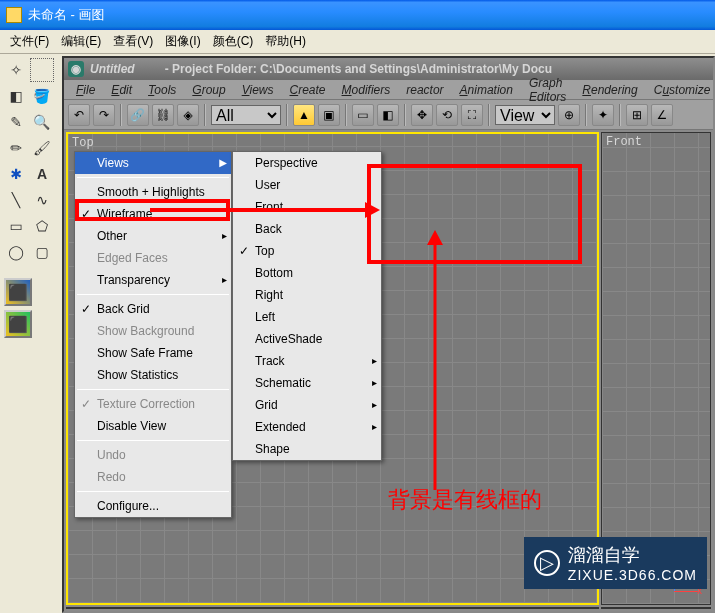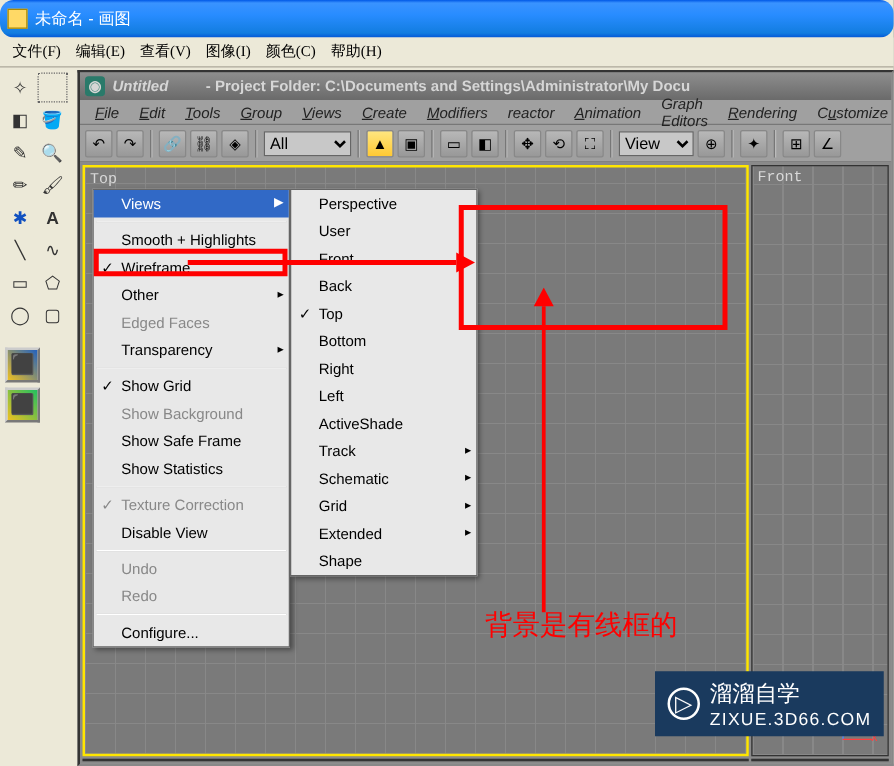--- a/index.html
+++ b/index.html
@@ -1,39 +1,39 @@
 <!DOCTYPE html>
 <html><head>
   <meta charset="utf-8">
   <style>
     * { margin: 0; padding: 0; box-sizing: border-box; font-family: 'Microsoft YaHei', SimSun, Arial, sans-serif; }
     body { width: 715px; height: 613px; overflow: hidden; background: #ece9d8; position: relative; }
     
-    .titlebar { background: linear-gradient(to bottom, #0058e6 0%, #3a93ff 8%, #288cff 40%, #127de0 88%, #0357d7 100%); height: 30px; display: flex; align-items: center; padding: 0 6px; color: white; font-size: 13px; border-radius: 11px; }
+    .titlebar { background: linear-gradient(to bottom, #0058e6 0%, #3a93ff 8%, #288cff 40%, #127de0 88%, #0357d7 100%); height: 30px; display: flex; align-items: center; padding: 0 6px; color: white; font-size: 13px; }
     .titlebar-icon { width: 16px; height: 16px; background: #ffd966; border: 1px solid #aa8800; margin-right: 6px; }
     
     .outer-menubar { background: #ece9d8; height: 24px; display: flex; align-items: center; padding: 0 4px; font-size: 12px; border-bottom: 1px solid #aca899; }
-    .outer-menubar span { padding: 2px 6px; font-family: Liberation Serif, serif; }
+    .outer-menubar span { padding: 2px 6px; }
     
     .left-toolbar { position: absolute; left: 2px; top: 56px; width: 56px; background: #ece9d8; display: flex; flex-wrap: wrap; gap: 2px; padding: 2px; }
     .tool-icon { width: 24px; height: 24px; border: 1px solid #ece9d8; display: flex; align-items: center; justify-content: center; font-size: 14px; color: #333; }
     .tool-icon-big { width: 28px; height: 28px; border: 2px outset #ccc; background: linear-gradient(to bottom, #fff, #ddd); display: flex; align-items: center; justify-content: center; }
     
     .inner-window { position: absolute; left: 62px; top: 56px; right: 0; bottom: 0; background: #a0a0a0; border: 2px inset #888; }
     .inner-titlebar { background: linear-gradient(to bottom, #8e8e8e, #6a6a6a); height: 22px; display: flex; align-items: center; padding: 0 4px; color: #d6d6d6; font-family: 'Courier New', monospace; font-size: 12px; font-weight: bold; }
     .inner-titlebar-icon { width: 16px; height: 16px; background: #2a7a6a; border-radius: 3px; margin-right: 6px; display:flex;align-items:center;justify-content:center; }
     
     .inner-menubar { background: #a0a0a0; height: 20px; display: flex; align-items: center; padding: 0 4px; font-size: 12px; color: #222; border-bottom: 1px solid #777; font-family: 'Courier New', monospace; font-style: italic; }
     .inner-menubar span { padding: 0 8px; }
     .inner-menubar span u { text-decoration: underline; }
     
     .inner-toolbar { background: #a0a0a0; height: 30px; display: flex; align-items: center; padding: 0 4px; gap: 3px; border-bottom: 1px solid #777; }
     .inner-toolbar .btn { width: 22px; height: 22px; border: 1px solid #888; background: linear-gradient(#b8b8b8,#989898); border-radius:2px; display:flex;align-items:center;justify-content:center;font-size:12px; }
     .inner-toolbar .sep { width: 2px; height: 22px; border-left: 1px solid #777; border-right: 1px solid #bbb; margin: 0 2px; }
-    .inner-toolbar select { font-size: 13px; height: 20px; background: #c8c8c8; border:1px solid #666; }
+    .inner-toolbar select { font-size: 16px; height: 20px; background: #c8c8c8; border:1px solid #666; }
     .inner-toolbar .arrow { background: linear-gradient(#ffe680,#ffc933); }
     
     .viewport-area { position: absolute; top: 72px; left: 0; right: 0; bottom: 0; display: grid; grid-template-columns: 1fr 110px; grid-template-rows: 1fr auto; gap: 2px; padding: 2px; background: #8a8a8a; }
     .viewport { background: #7a7a7a; border: 1px solid #333; position: relative; overflow: hidden; background-image: repeating-linear-gradient(0deg, #888 0, #888 1px, transparent 1px, transparent 24px), repeating-linear-gradient(90deg, #888 0, #888 1px, transparent 1px, transparent 24px); }
     .viewport.active { border: 2px solid #ffe600; }
     .vp-label { position: absolute; top: 2px; left: 4px; font-size: 12px; color: #d8d8d8; font-family: 'Courier New', monospace; }
     
     .axis { position: absolute; bottom: 8px; right: 8px; width: 40px; height: 40px; }
     .axis .z { position:absolute; bottom:8px; left:8px; color:#4080ff; font-size:10px; }
     .axis .x { position:absolute; bottom:0; right:0; color:#ff4040; font-size:10px; }
@@ -172,21 +172,21 @@
 
 <div class="context-menu" style="left:74px; top:151px; width:158px;">
   <div class="item highlight"><span>Views</span><span class="arrow">▶</span></div>
   <div class="sep"></div>
   <div class="item">Smooth + Highlights</div>
   <div class="item"><span class="check">✓</span><span>Wireframe</span></div>
   <div class="item"><span>Other</span><span class="arrow">▸</span></div>
   <div class="item disabled">Edged Faces</div>
   <div class="item"><span>Transparency</span><span class="arrow">▸</span></div>
   <div class="sep"></div>
-  <div class="item"><span class="check">✓</span><span>Show Grid</span></div>
+  <div class="item"><span class="check">✓</span><span>Back Grid</span></div>
   <div class="item disabled">Show Background</div>
   <div class="item">Show Safe Frame</div>
   <div class="item">Show Statistics</div>
   <div class="sep"></div>
   <div class="item disabled"><span class="check">✓</span><span>Texture Correction</span></div>
   <div class="item">Disable View</div>
   <div class="sep"></div>
   <div class="item disabled">Undo</div>
   <div class="item disabled">Redo</div>
   <div class="sep"></div>

